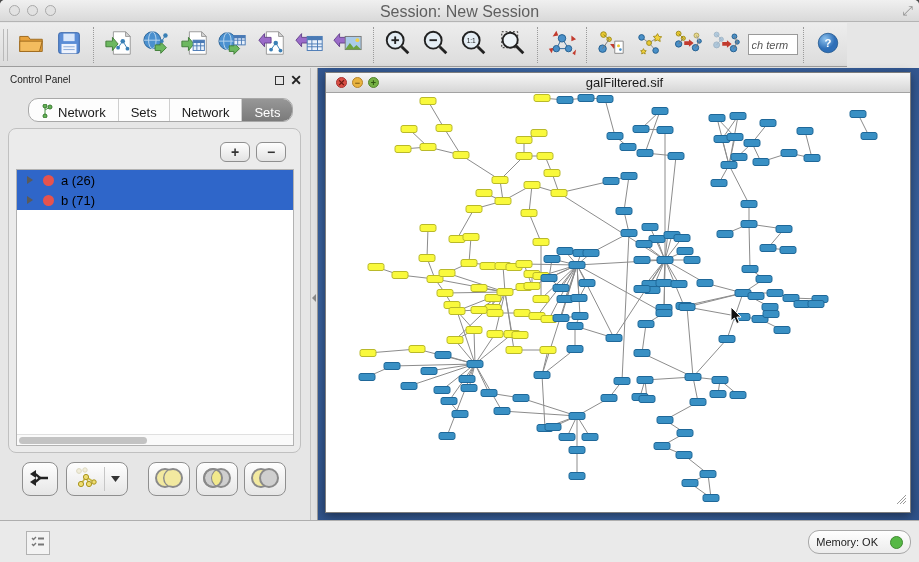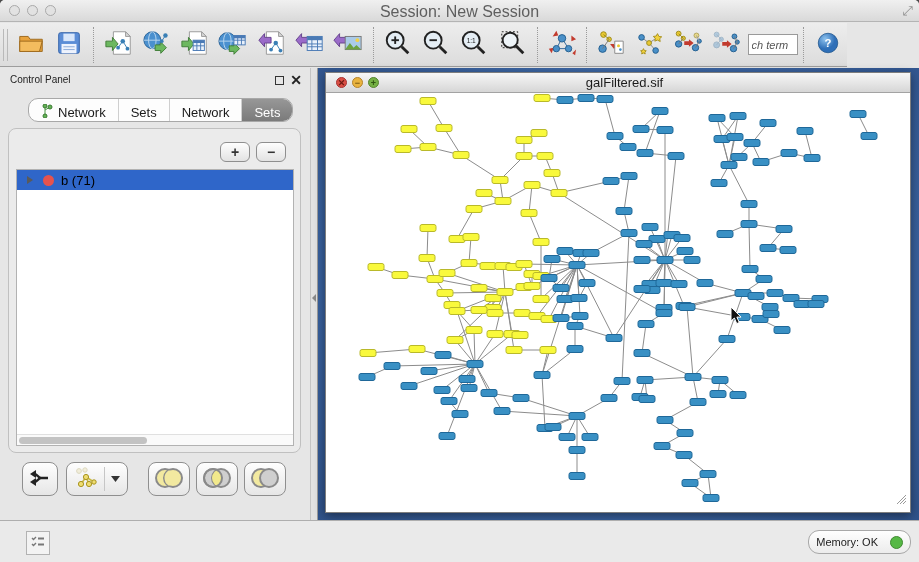--- a/index.html
+++ b/index.html
@@ -366,20 +366,25 @@
       <div class="tab active">
           <span>Sets</span>
         </div>
     </div>
 
     <div id="groupbox">
       <button class="pm-btn" id="add-set">+</button>
       <button class="pm-btn" id="remove-set">−</button>
 
       <div id="set-list">
+        <div class="set-row selected">
+          <span class="row-expander"></span>
+          <span class="row-dot"></span>
+          <span class="row-label">a (26)</span>
+        </div>
         <div class="set-row selected">
           <span class="row-expander"></span>
           <span class="row-dot"></span>
           <span class="row-label">b (71)</span>
         </div>
         <div id="list-hscroll">
           <div id="list-hthumb"></div>
         </div>
       </div>
     </div>

